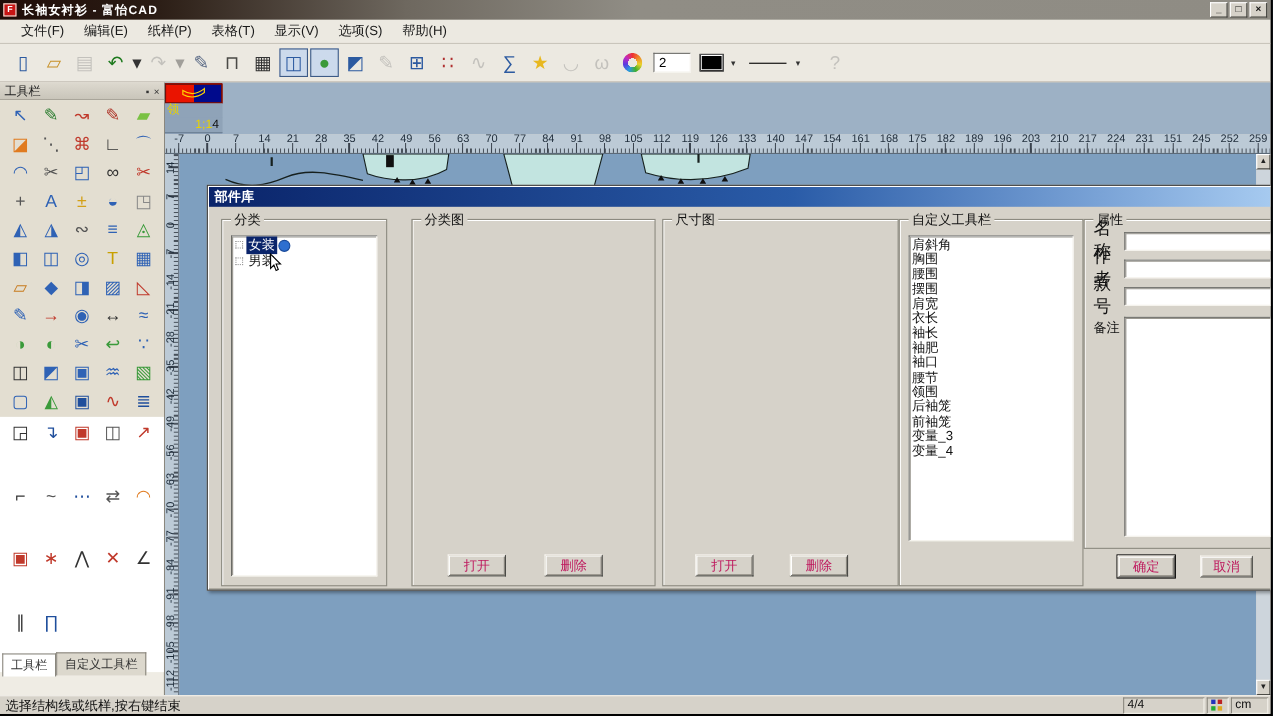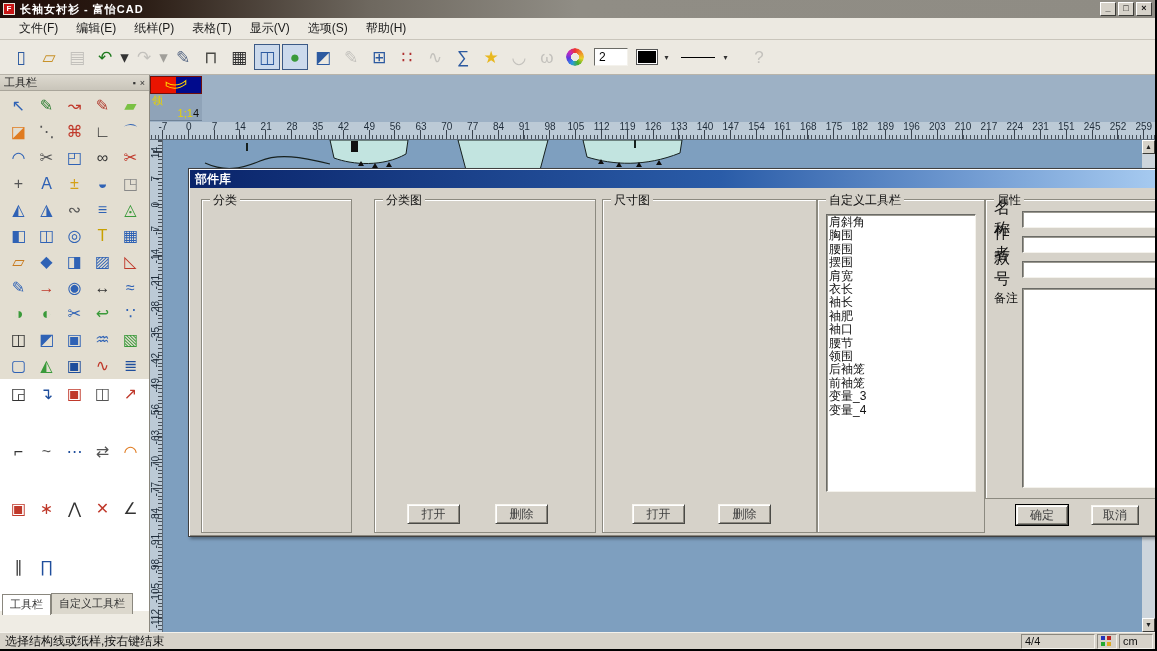--- a/index.html
+++ b/index.html
@@ -106,21 +106,21 @@
   .tbox { width:7px; height:7px; border:1px dotted #9a9a9a; margin-right:3px; flex:0 0 auto; }
   .tlabel { font-size:12px; color:#111; padding:0 2px; white-space:nowrap; }
   .ti.selected .tlabel { background:#0a246a; color:#fff; }
   .sel-dot { position:absolute; left:42px; top:3px; width:11px; height:11px; border-radius:50%;
     background:#2e6fd0; border:1px solid #1a4a9a; }
   .cursor { position:absolute; left:34px; top:15px; }
   .sz-list { position:absolute; left:8px; top:14px; right:8px; bottom:40px; overflow:hidden; padding:1px 0 0 2px; }
   .szi { font-size:12px; line-height:13.4px; color:#111; white-space:nowrap; }
   .grp-btns { position:absolute; bottom:8px; left:0; right:0; height:20px; }
   .btn3d { position:absolute; height:20px; background:#d6d2c9; border:1px solid; border-color:#f8f6f0 #4a4a46 #4a4a46 #f8f6f0;
-    box-shadow:inset 1px 1px 0 #fff,inset -1px -1px 0 #8a877e; font-size:12px; text-align:center; line-height:18px; color:#404040; }
+    box-shadow:inset 1px 1px 0 #fff,inset -1px -1px 0 #8a877e; font-size:12px; text-align:center; line-height:18px; color:#be185d; }
   .btn-default { box-shadow:0 0 0 1px #000,inset 1px 1px 0 #fff,inset -1px -1px 0 #8a877e; }
   .prop-row { position:absolute; left:8px; right:6px; height:18px; display:flex; align-items:center; }
   .prop-label { width:28px; font-size:16px; color:#111; flex:0 0 auto; }
   .prop-input { flex:1; height:17px; font-size:12px; padding:0 2px; }
   .prop-notes { position:absolute; left:36px; right:6px; top:88px; height:200px; resize:none; font-size:12px; }
 
   
   .statusbar { position:absolute; left:0; top:632px; width:1155px; height:17px; background:#d6d2c9;
     display:flex; align-items:center; border-top:1px solid #f4f2ec; }
   .st-msg { padding-left:5px; color:#111; flex:1; }
@@ -652,20 +652,38 @@
     <span class="sbtn" style="top:0">▲</span>
     <span class="sbtn" style="bottom:0">▼</span>
   </div>
 
   <div class="dialog">
     <div class="dlg-title">部件库</div>
     <div class="dlg-body">
 
       <div class="grp g1">
         <span class="grp-label">分类</span>
+        <div class="cat-list sunken">
+          <div>
+
+              <div class="ti selected">
+                <span class="tbox"></span>
+                <span class="tlabel">女装</span>
+              </div>
+
+              <div class="ti">
+                <span class="tbox"></span>
+                <span class="tlabel">男装</span>
+              </div>
+            </div>
+          <span class="sel-dot"></span>
+          <svg class="cursor" width="12" height="18">
+            <path d="M1,1 L1,14 L4,11 L6,16 L8,15 L6,10 L10,10 Z" fill="#fff" stroke="#000"></path>
+          </svg>
+        </div>
       </div>
 
       <div class="grp g2">
         <span class="grp-label">分类图</span>
         <div class="grp-btns">
           <button class="btn3d" style="left:32px;width:53px">打开</button>
           <button class="btn3d" style="left:120px;width:53px">删除</button>
         </div>
       </div>
 

